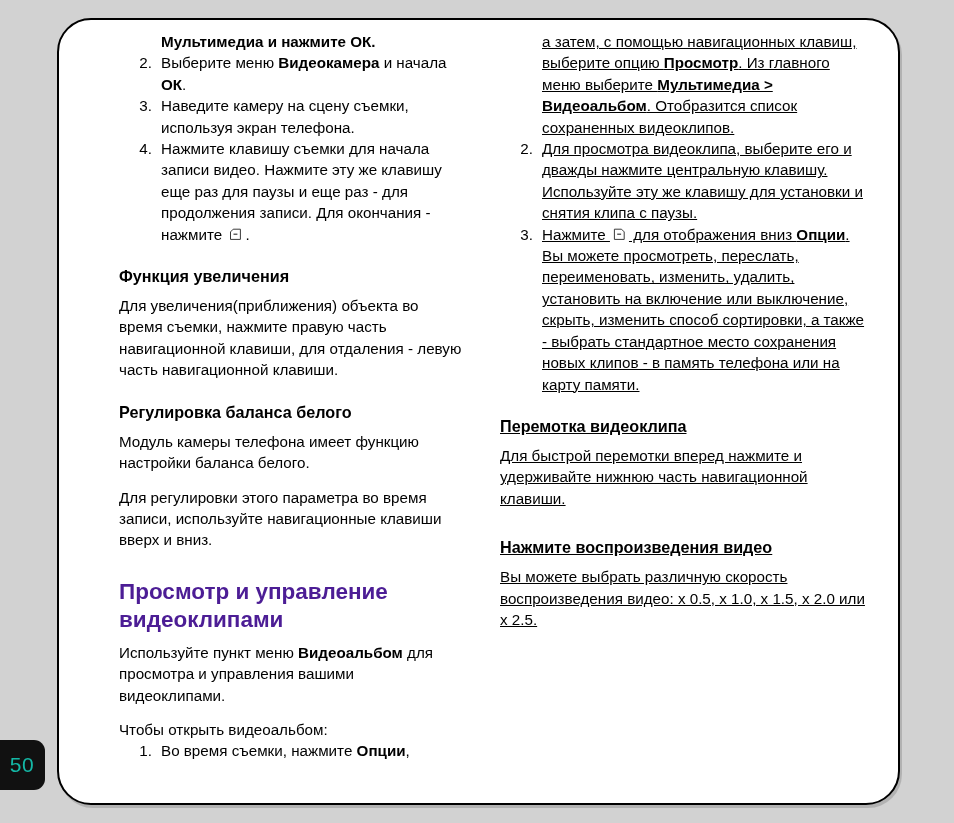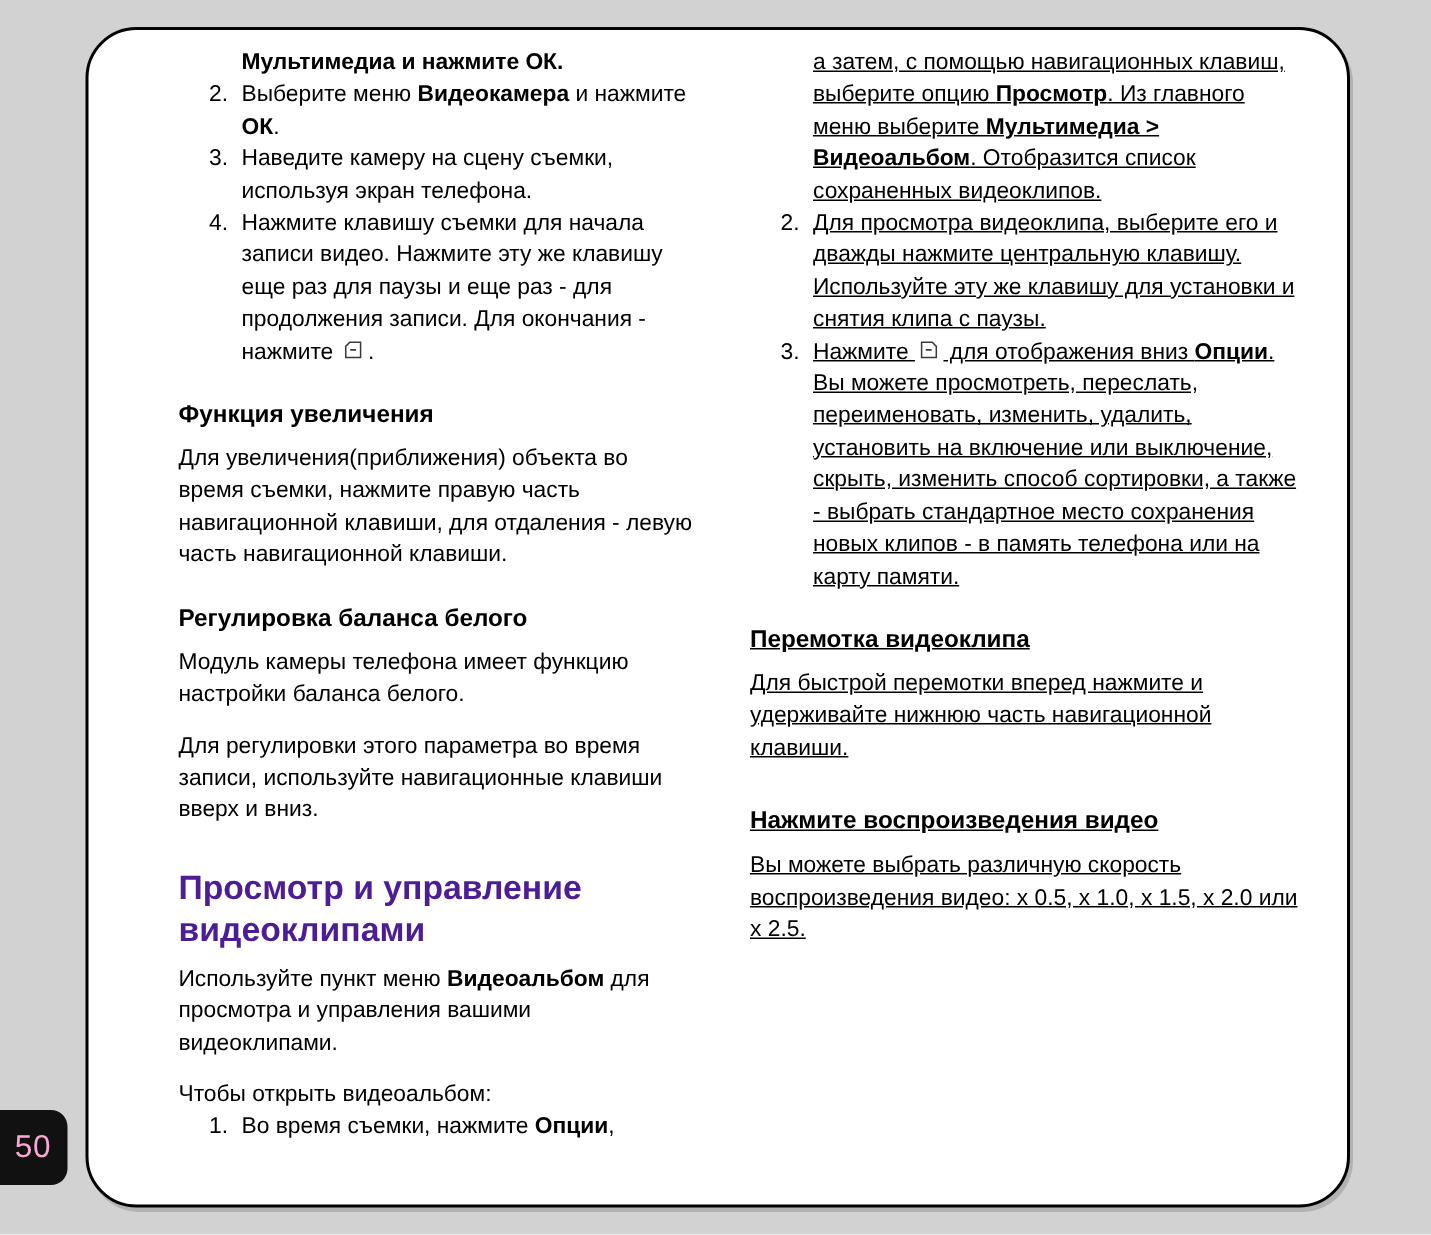--- a/index.html
+++ b/index.html
@@ -32,21 +32,21 @@
   
   #page-number-tab {
     position: absolute;
     left: -1px;
     top: 740px;
     width: 46px;
     height: 50px;
     background: #111111;
     border-top-right-radius: 11px;
     border-bottom-right-radius: 11px;
-    color: #f9a8d4;
+    color: #14b8a6;
     font-size: 21px;
     display: flex;
     align-items: center;
     justify-content: center;
     letter-spacing: 0.5px;
   }
 
   
   #columns {
     position: absolute;
@@ -152,21 +152,21 @@
     <div class="column" id="column-left">
 
       <ol class="steps">
 
         <li>
           <span class="b">Мультимедиа и нажмите ОК.</span>
         </li>
 
         <li>
           <span class="num">2.</span>
-          <span>Выберите меню </span><b>Видеокамера</b><span> и нажмите </span><b>ОК</b><span>.</span>
+          <span>Выберите меню </span><b>Видеокамера</b><span> и начала </span><b>ОК</b><span>.</span>
         </li>
 
         <li>
           <span class="num">3.</span>
           <span>Наведите камеру на сцену съемки, используя экран телефона.</span>
         </li>
 
         <li>
           <span class="num">4.</span>
           <span>Нажмите клавишу съемки для начала записи видео. Нажмите эту же клавишу еще раз для паузы и еще раз - для продолжения записи. Для окончания - нажмите </span><span class="softkey"><svg width="15" height="15" viewBox="0 0 15 15">

